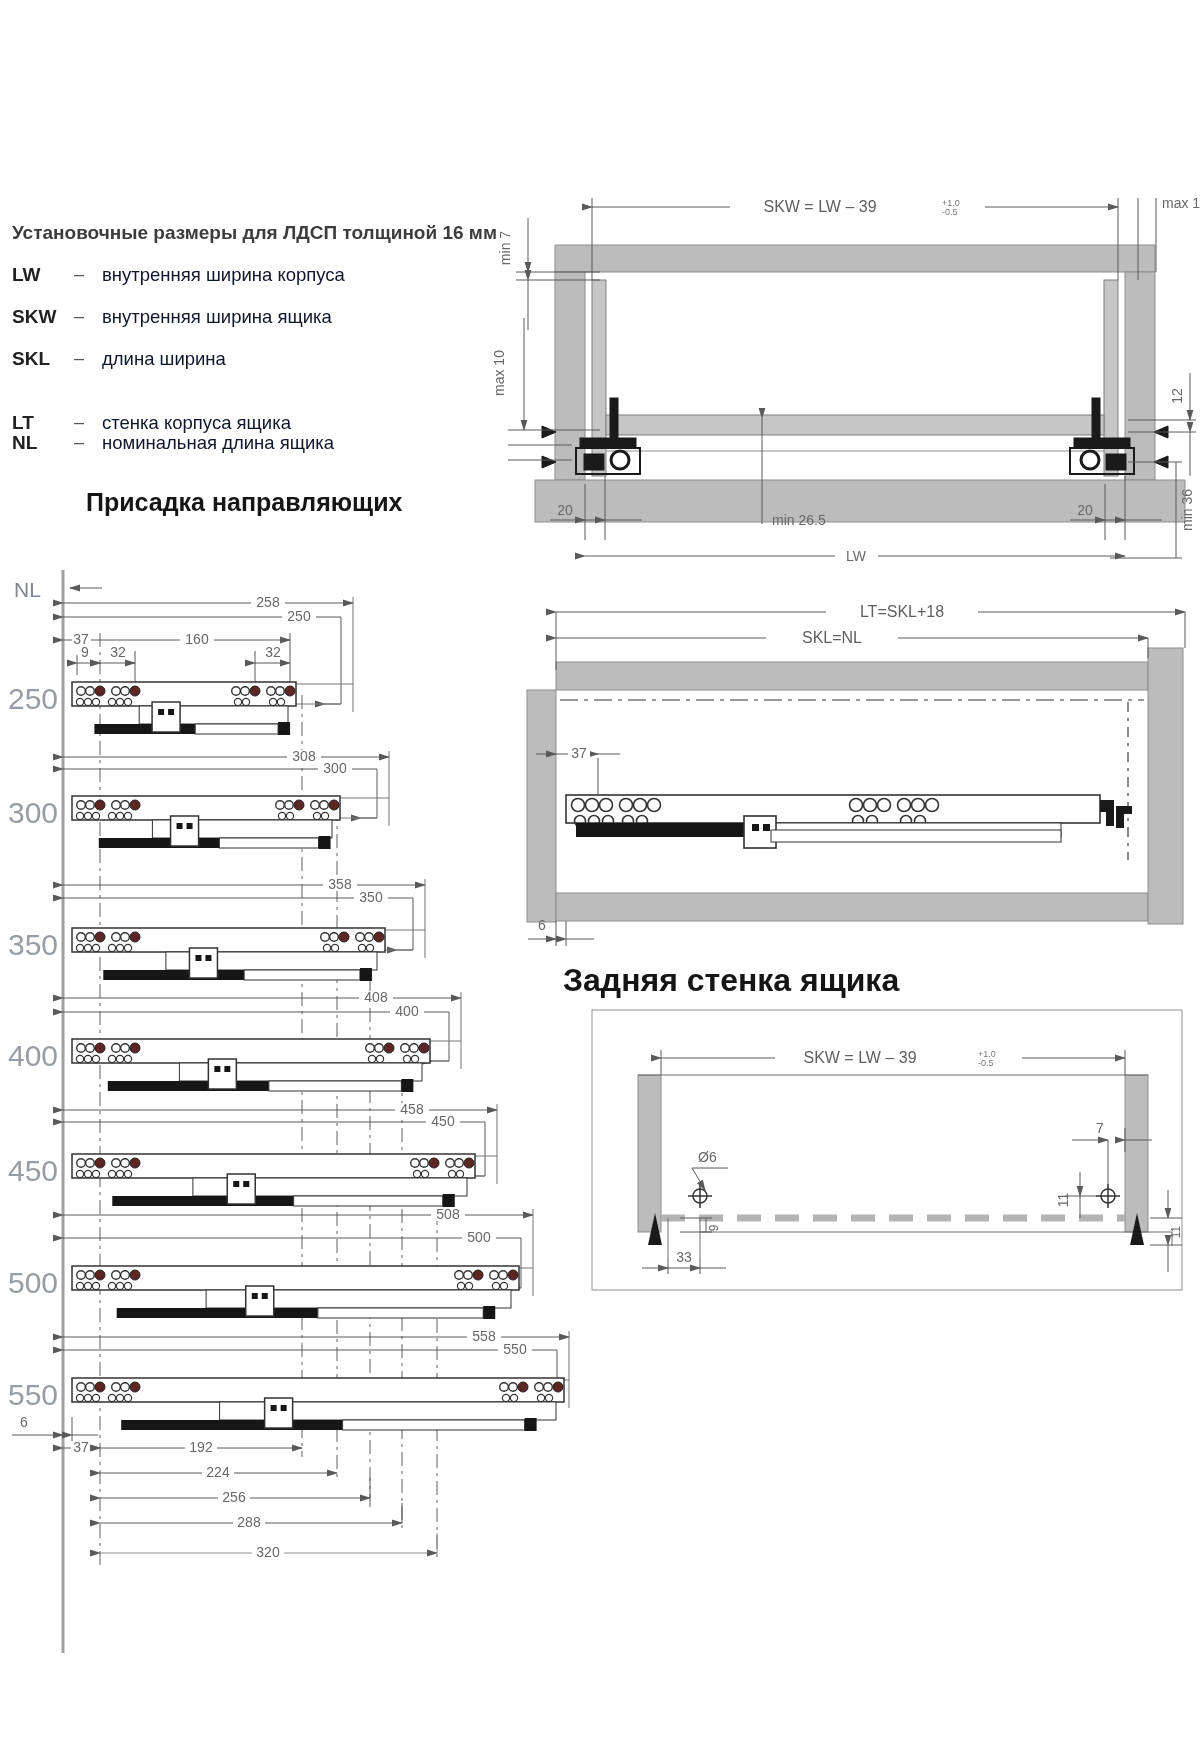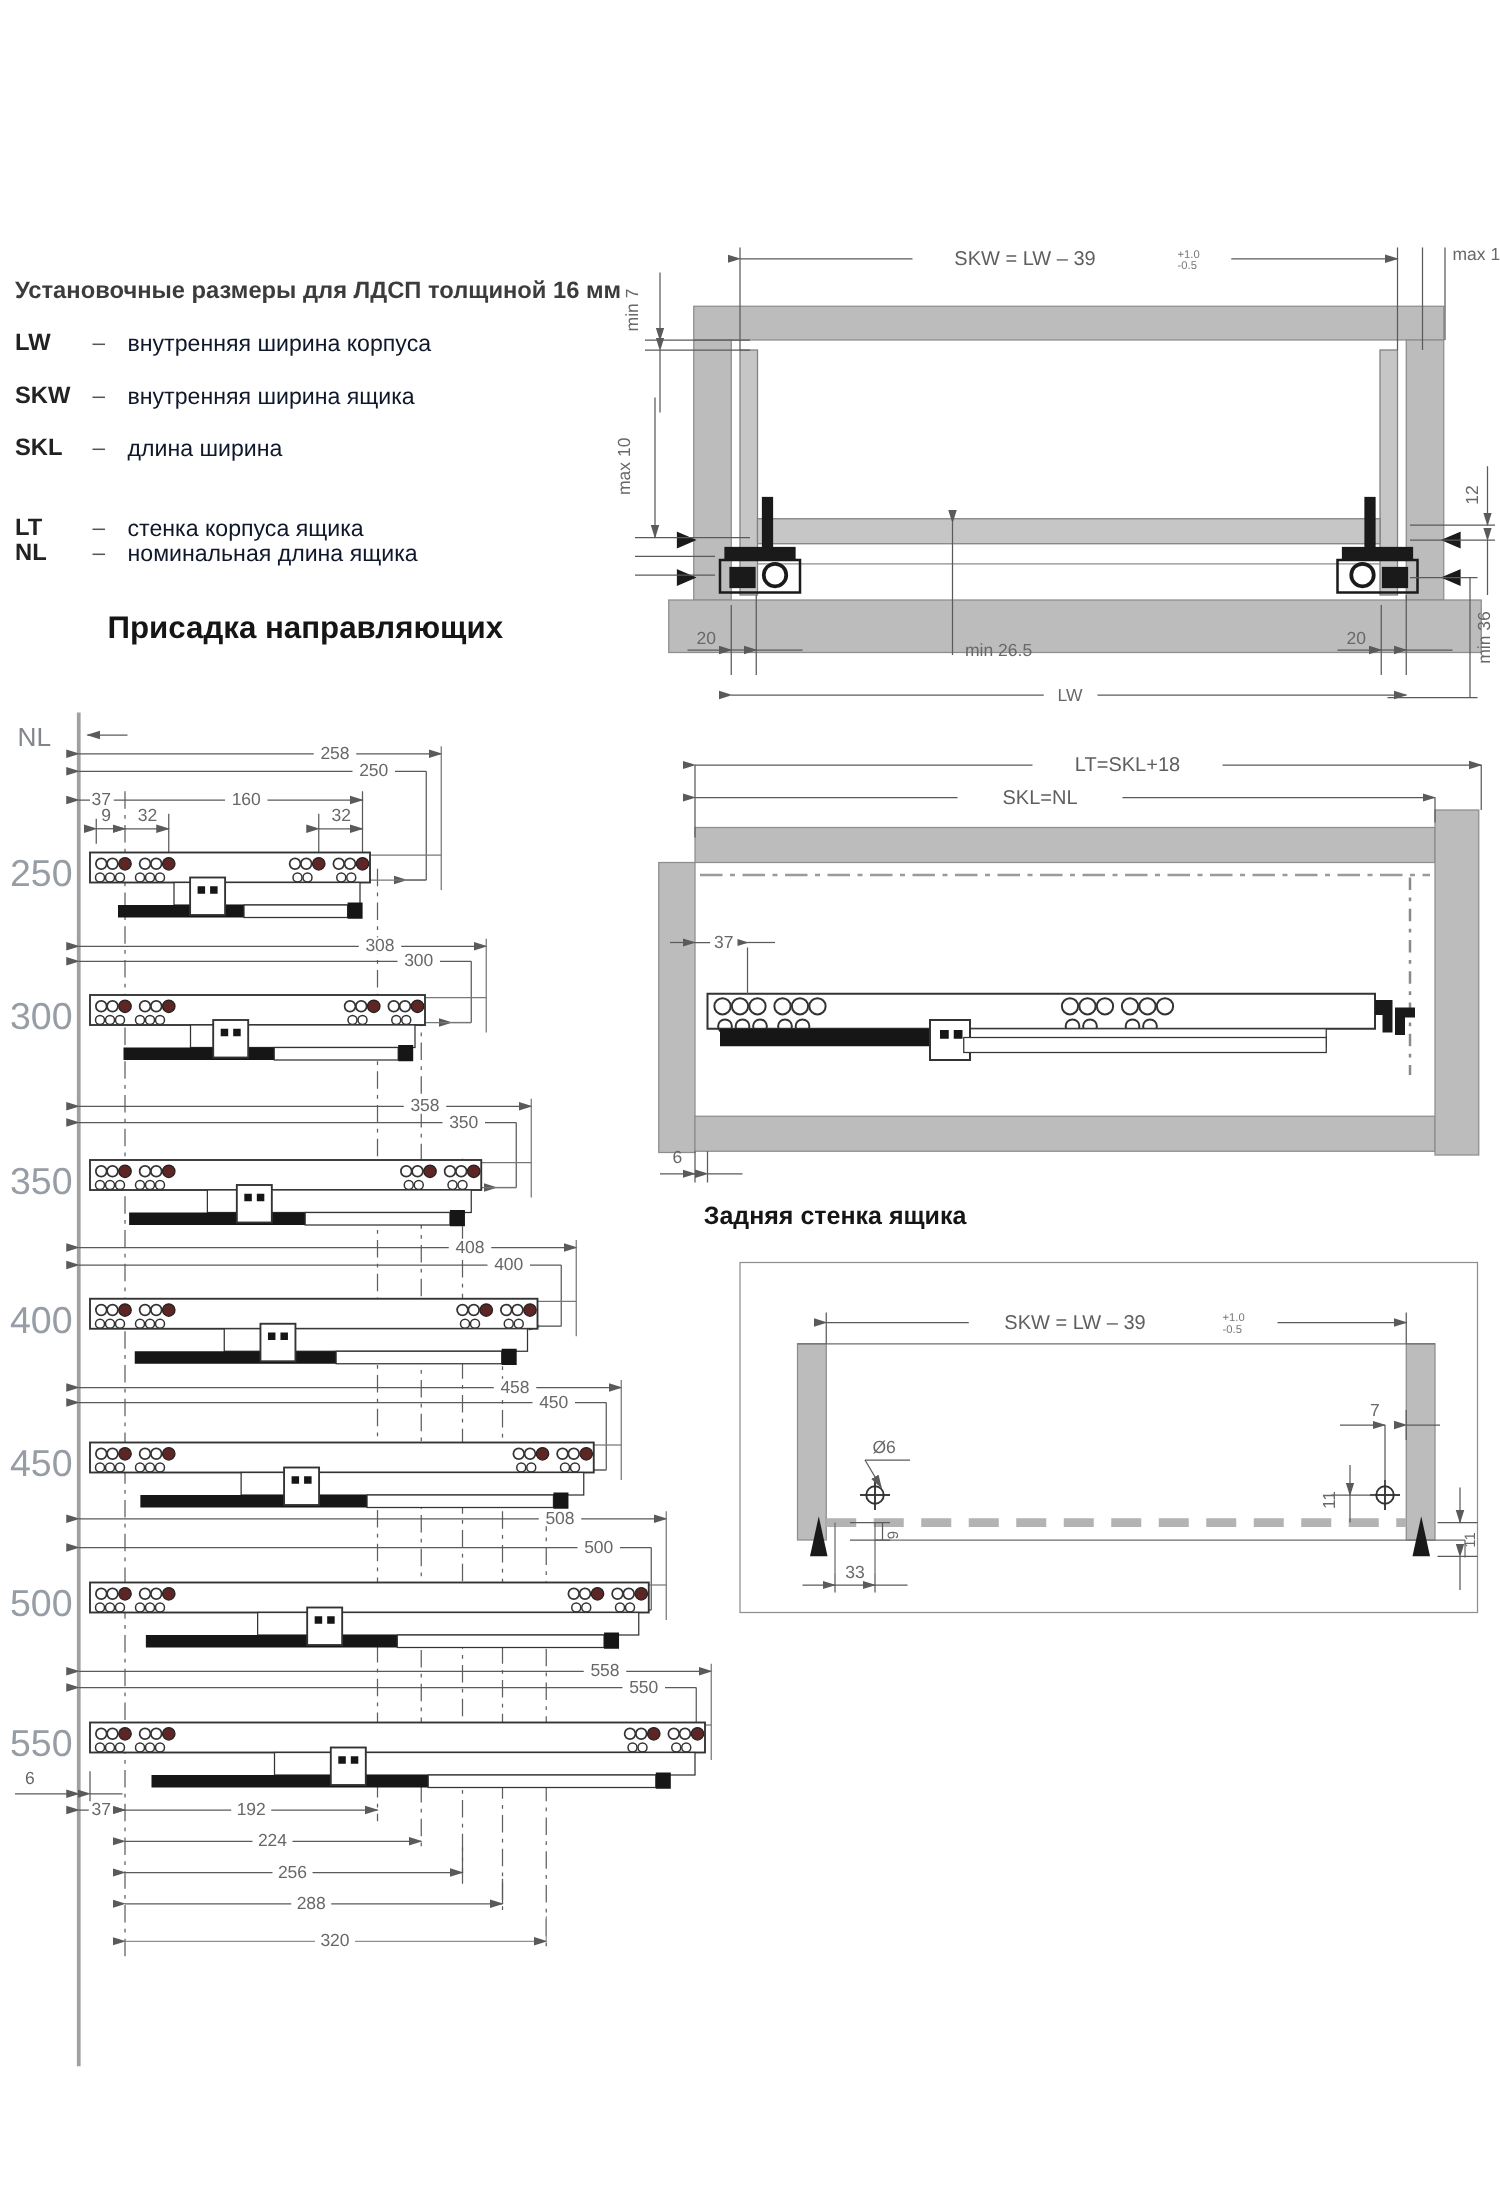--- a/index.html
+++ b/index.html
@@ -47,21 +47,21 @@
     <span class="legend-dash">–</span>
     <span class="legend-def">стенка корпуса ящика</span>
   </div>
   <div class="legend-row" style="top:432px;">
     <span class="legend-term">NL</span>
     <span class="legend-dash">–</span>
     <span class="legend-def">номинальная длина ящика</span>
   </div>
 
   <div class="abs heading" style="left:58px;top:488px;margin-left:28px;">Присадка направляющих</div>
-  <div class="abs heading" style="left:563px;top:962px;font-size:20px;">Задняя стенка ящика</div>
+  <div class="abs heading" style="left:563px;top:962px;font-size:32px;">Задняя стенка ящика</div>
 
   <svg id="svg-front" style="left:480px;top:168px;" width="730" height="420" viewBox="0 0 730 420">
     <defs>
       <marker id="fA" markerWidth="11" markerHeight="8" refX="10" refY="4" orient="auto">
         <path d="M11 4 L0 0.6 L0 7.4 Z" fill="#5a5a5a"></path>
       </marker>
     </defs>
 
     <g>
       <rect x="75" y="77" width="600" height="27" fill="#bcbcbc" stroke="#8d8d8d"></rect>

